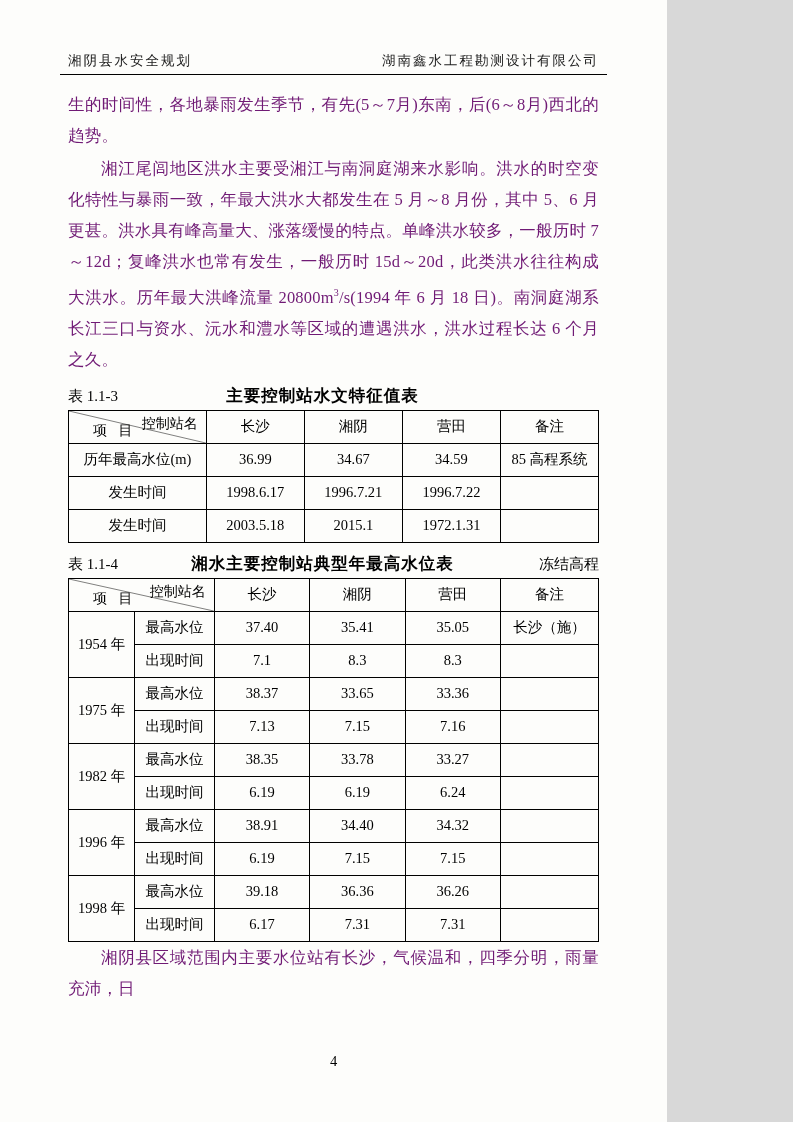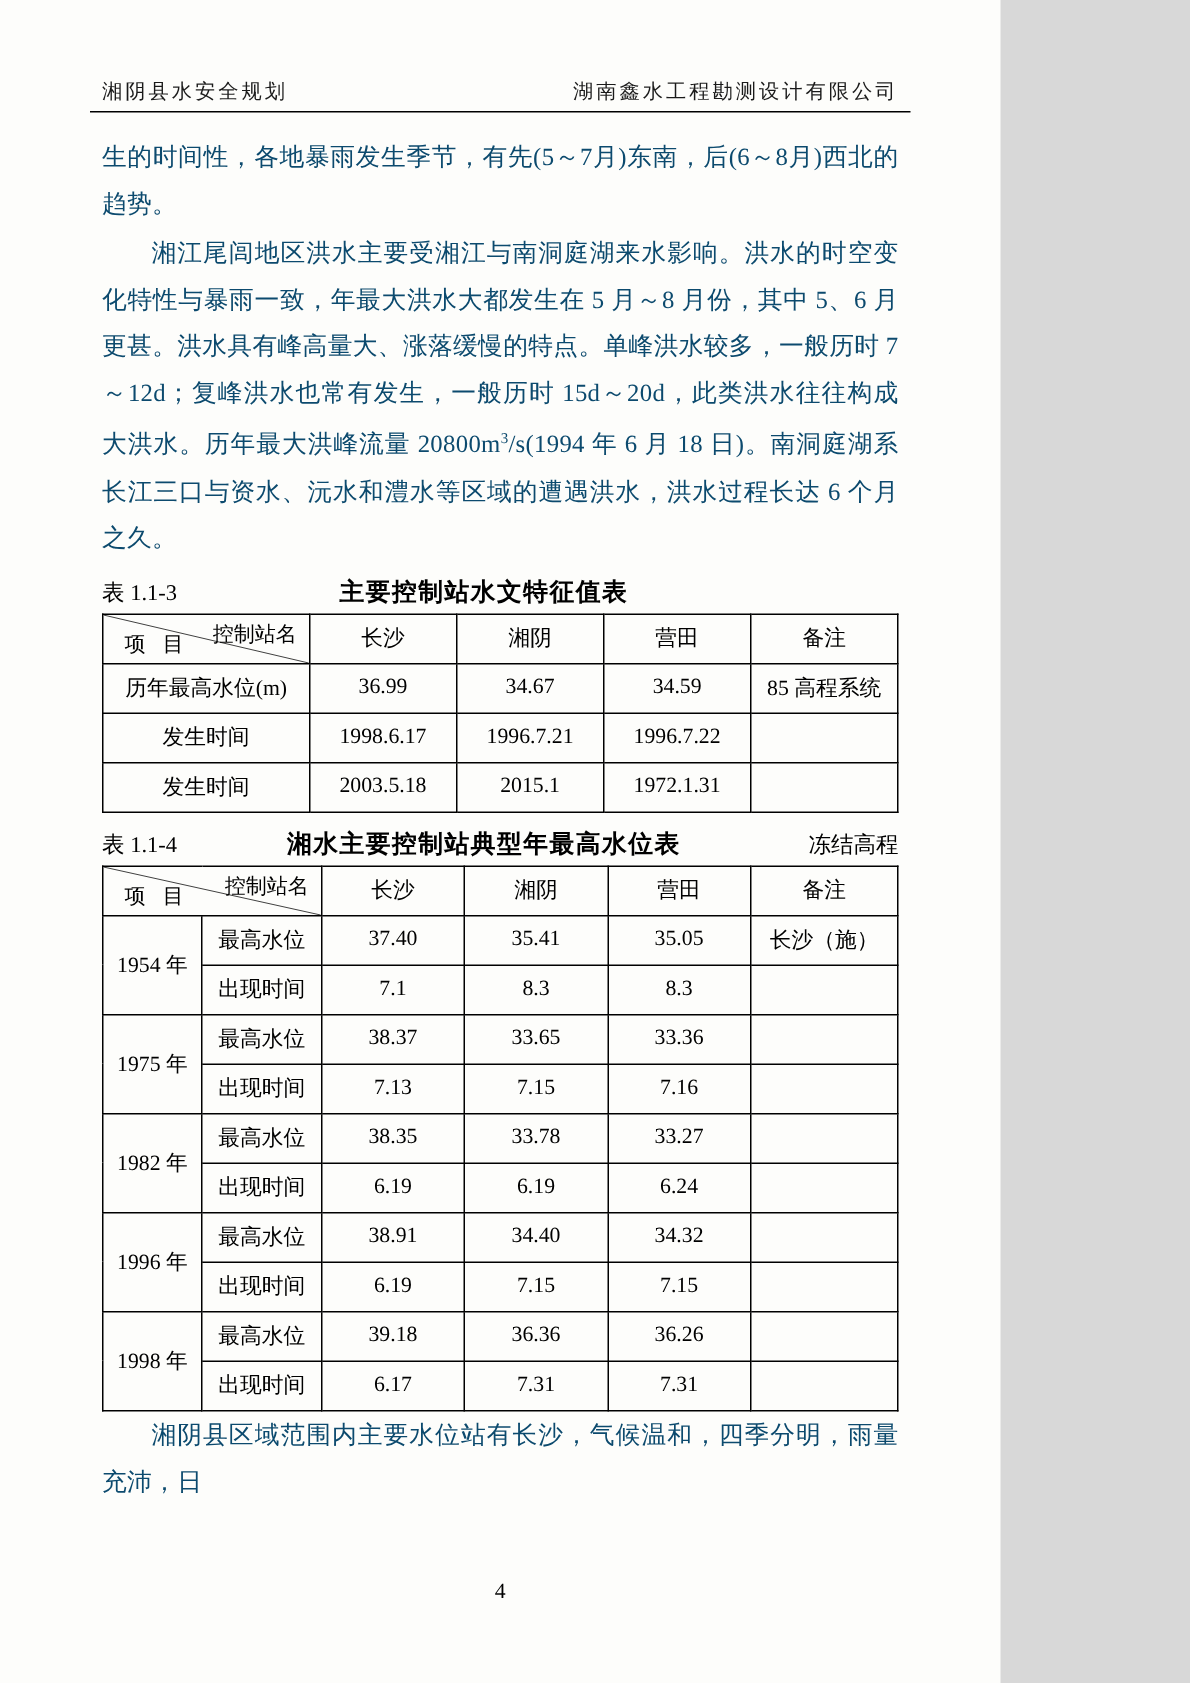--- a/index.html
+++ b/index.html
@@ -31,21 +31,21 @@
   .header-rule {
     border-bottom: 1px solid #000;
     margin: 0 0 14px 0;
   }
   .content {
     padding: 0 8px;
   }
   p.body-text {
     font-size: 16.5px;
     line-height: 31px;
-    color: #0c4a6e;
+    color: #701a75;
     margin: 0 0 2px 0;
     text-align: justify;
     text-justify: inter-ideograph;
     letter-spacing: 0.2px;
   }
   p.indent {
     text-indent: 2em;
   }
   sup {
     font-size: 10px;
@@ -106,21 +106,21 @@
   }
   .diag-top {
     position: absolute;
     right: 8px;
     top: 4px;
     font-size: 14px;
     white-space: nowrap;
   }
   .diag-bottom {
     position: absolute;
-    left: 14px;
+    left: 24px;
     bottom: 3px;
     font-size: 14px;
     white-space: nowrap;
     letter-spacing: 4px;
     margin-top: 24px;
   }
   .page-number {
     position: absolute;
     bottom: 52px;
     left: 0;

